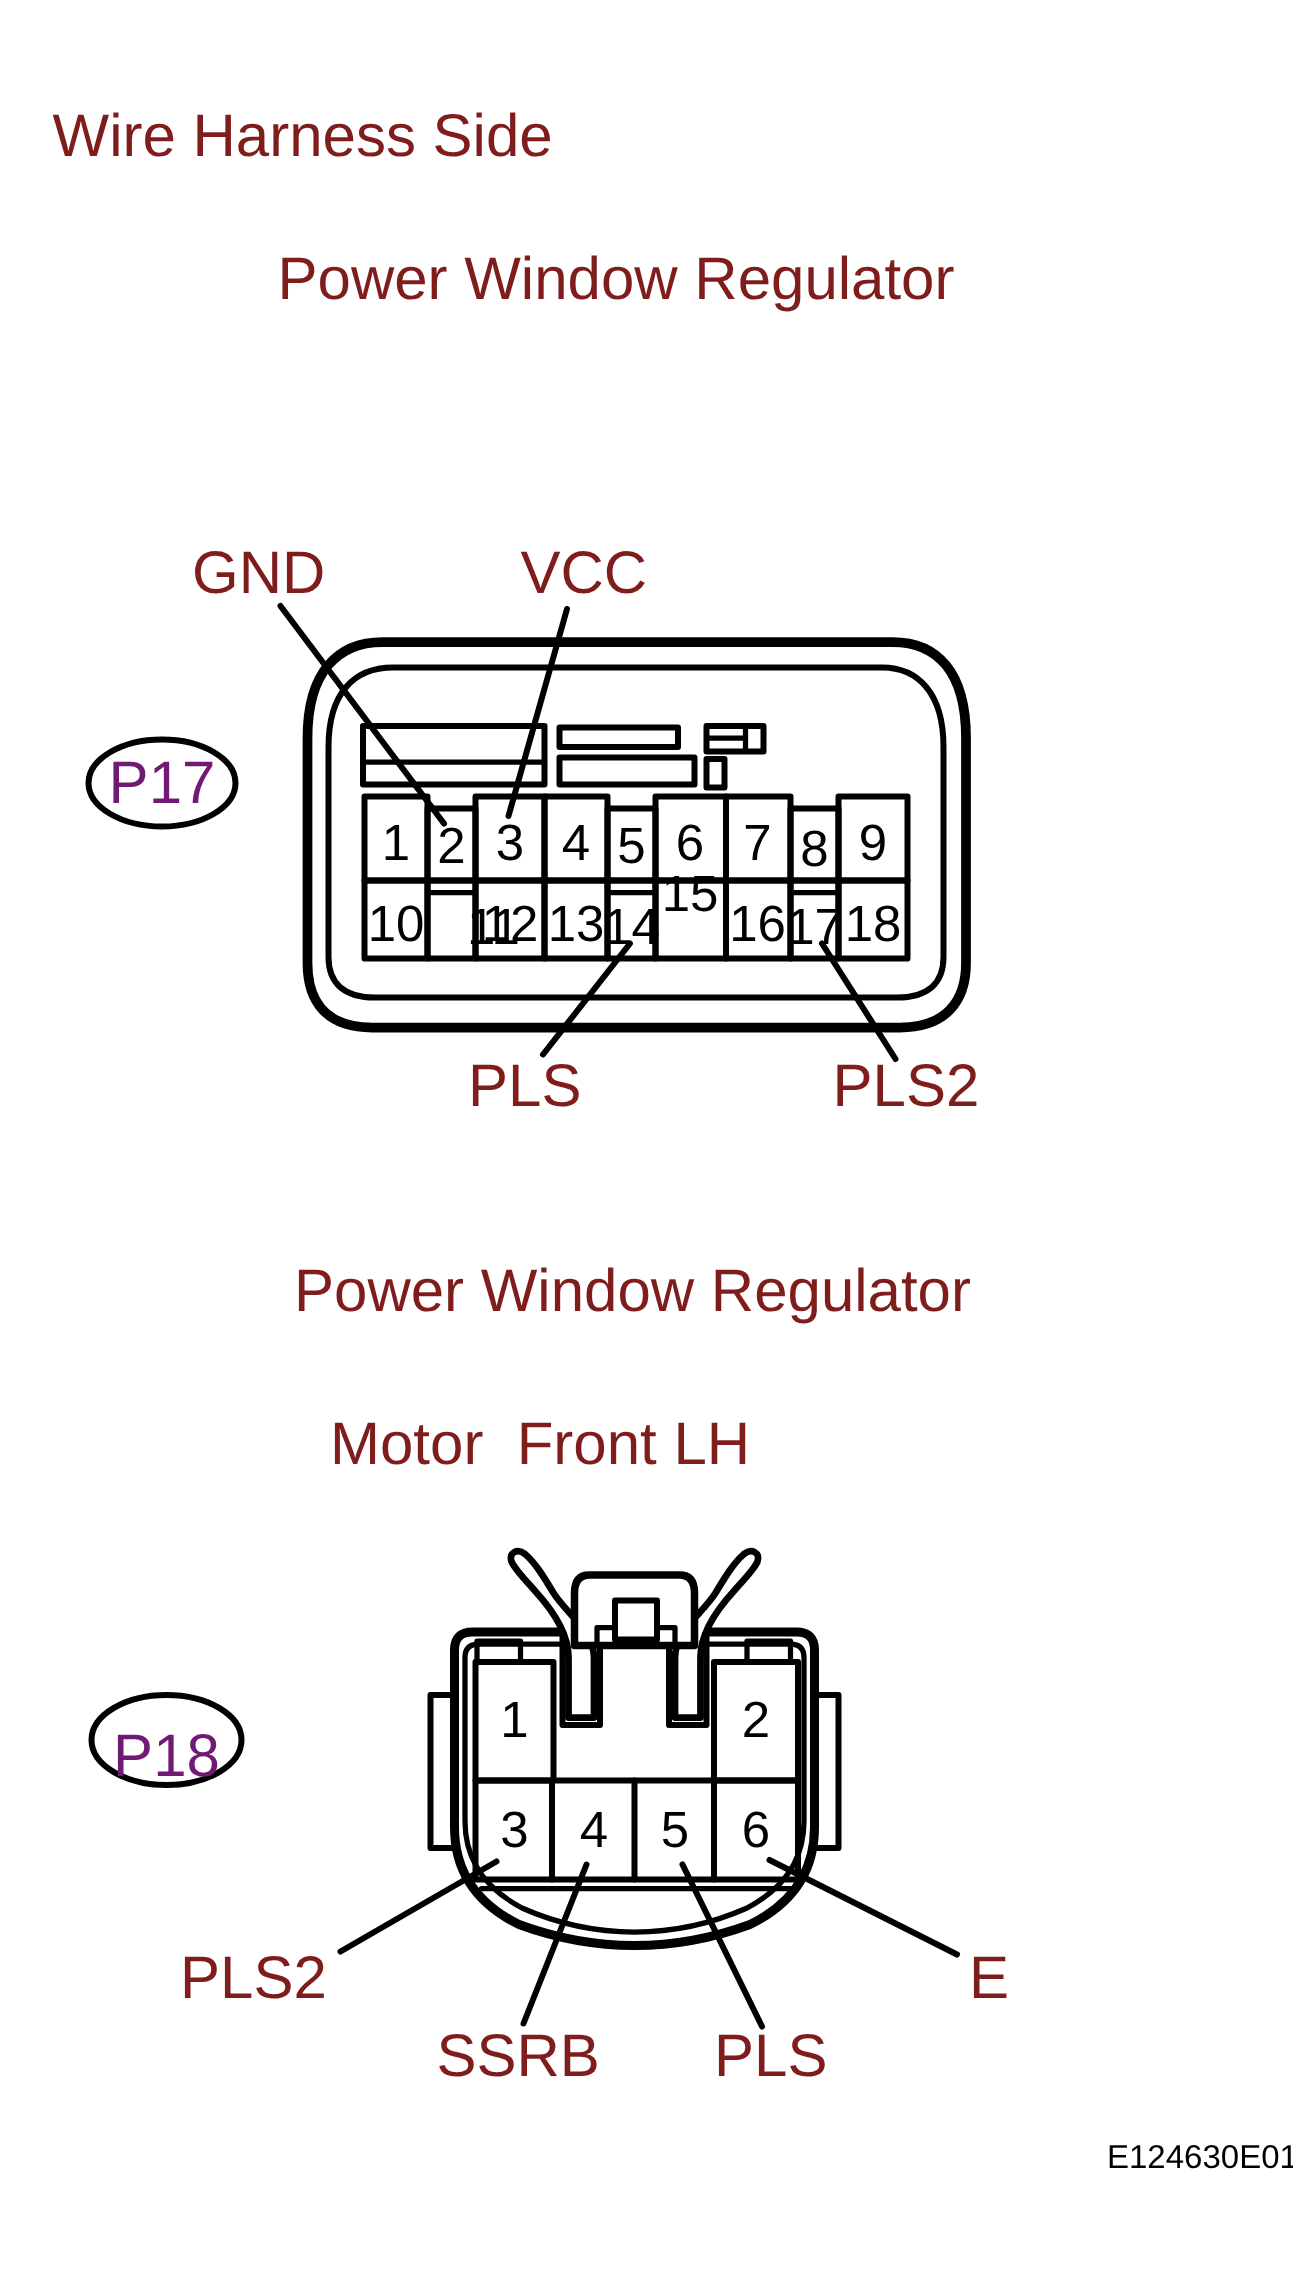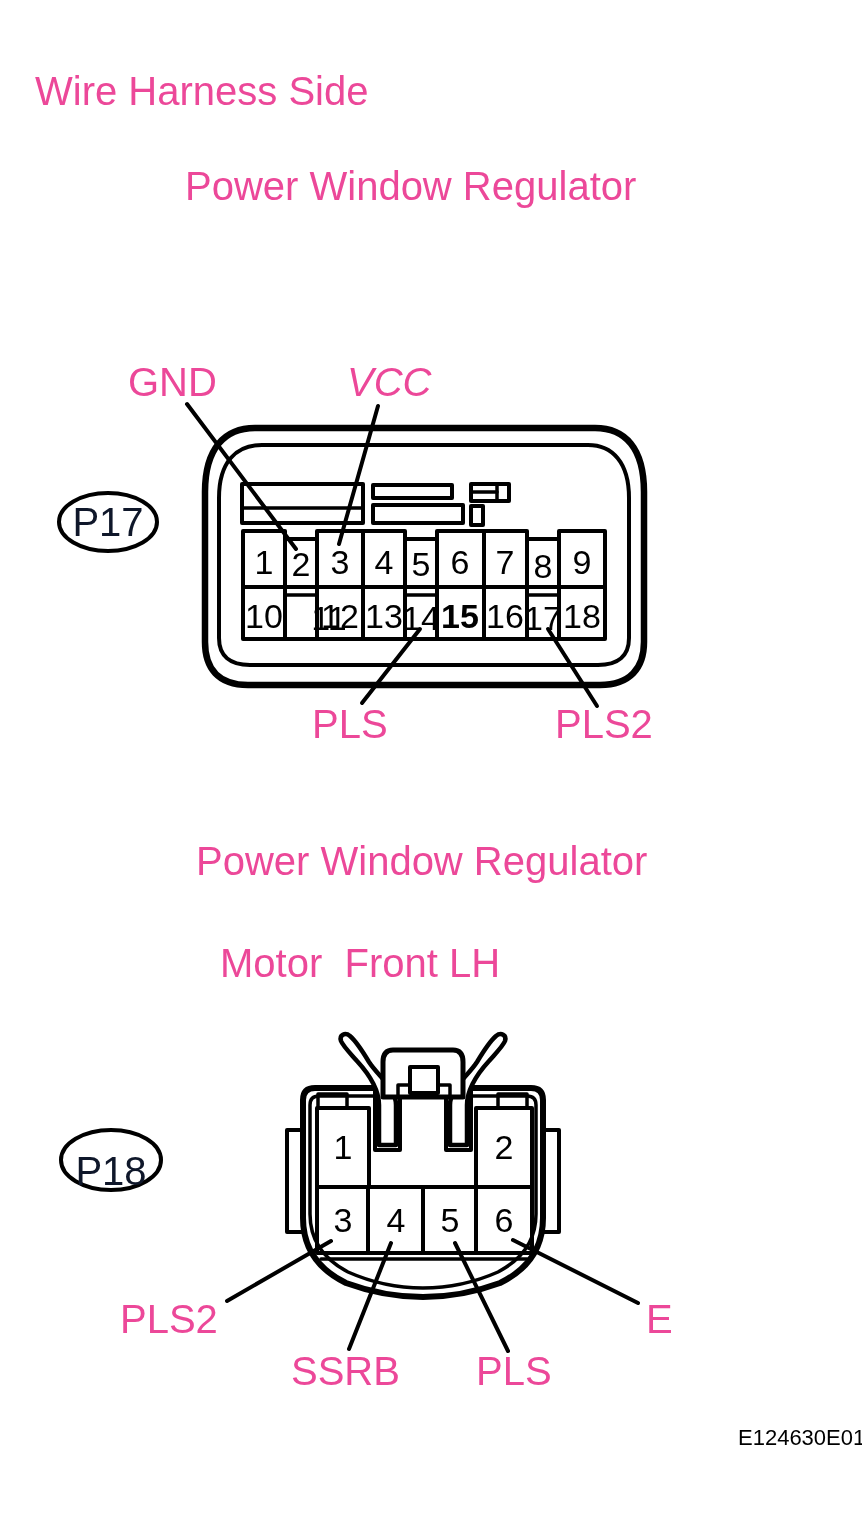--- a/index.html
+++ b/index.html
@@ -1,23 +1,23 @@
 <!DOCTYPE html>
 <html><head>
 <meta charset="utf-8">
 <style>
   html,body{margin:0;padding:0;background:#fff;}
   .stage{
     position:relative;width:862px;height:1519px;background:#fff;overflow:hidden;
     font-family:"Liberation Sans", sans-serif;color:#000;
   }
   .stage svg{position:absolute;left:0;top:0;}
-  .lbl{position:absolute;font-size:40px;line-height:1.05;white-space:pre;color:#ec4899;}
+  .lbl{position:absolute;font-size:40px;line-height:1.05;white-space:pre;color:#7f1d1d;}
   .pin{position:absolute;font-size:34px;line-height:1;transform:translate(-50%,-50%);color:#000;}
-  .oval-lbl{position:absolute;font-size:40px;line-height:1;transform:translate(-50%,-50%);color:#0f172a;}
+  .oval-lbl{position:absolute;font-size:40px;line-height:1;transform:translate(-50%,-50%);color:#701a75;}
   .code{position:absolute;font-size:22px;line-height:1;color:#000;}
   .stroke{fill:none;stroke:#000;stroke-width:4;stroke-linecap:round;stroke-linejoin:round;}
   .thick{stroke-width:6.5;}
   .thin{stroke-width:3.5;}
   .whitefill{fill:#ffffff;}
 </style>
 </head>
 <body>
 
 <div class="stage">
@@ -141,41 +141,41 @@
         <line class="stroke" x1="513" y1="1240" x2="638" y2="1303"></line>
       </g>
     </g>
   </svg>
 
   <div class="lbl" style="left:35px;top:70px;">Wire Harness Side</div>
 
   <div class="lbl" style="left:185px;top:165px;">Power Window Regulator</div>
 
   <div class="lbl" style="left:128px;top:361px;">GND</div>
-  <div class="lbl" style="left:347px;top:361px;font-style:italic;">VCC</div>
+  <div class="lbl" style="left:347px;top:361px;">VCC</div>
   <div class="lbl" style="left:312px;top:703px;">PLS</div>
   <div class="lbl" style="left:555px;top:703px;">PLS2</div>
 
   <div class="oval-lbl" style="left:108px;top:522px;">P17</div>
 
   <div class="pin" style="left:264px;top:562px;">1</div>
   <div class="pin" style="left:301px;top:564px;">2</div>
   <div class="pin" style="left:340px;top:562px;">3</div>
   <div class="pin" style="left:384px;top:562px;">4</div>
   <div class="pin" style="left:421px;top:564px;">5</div>
   <div class="pin" style="left:460px;top:562px;">6</div>
   <div class="pin" style="left:505px;top:562px;">7</div>
   <div class="pin" style="left:543px;top:566px;">8</div>
   <div class="pin" style="left:582px;top:562px;">9</div>
   <div class="pin" style="left:264px;top:616px;">10</div>
   <div class="pin" style="left:301px;top:618px;margin-left:28px;">11</div>
   <div class="pin" style="left:340px;top:616px;">12</div>
   <div class="pin" style="left:384px;top:616px;">13</div>
   <div class="pin" style="left:421px;top:618px;">14</div>
-  <div class="pin" style="left:460px;top:616px;font-weight:bold;">15</div>
+  <div class="pin" style="left:460px;top:596px;">15</div>
   <div class="pin" style="left:505px;top:616px;">16</div>
   <div class="pin" style="left:543px;top:618px;">17</div>
   <div class="pin" style="left:582px;top:616px;">18</div>
 
   <div class="lbl" style="left:196px;top:840px;">Power Window Regulator</div>
   <div class="lbl" style="left:196px;top:942px;margin-left:24px;">Motor  Front LH</div>
 
   <div class="oval-lbl" style="left:111px;top:1160px;margin-top:11px;">P18</div>
 
   <div class="pin" style="left:343px;top:1147px;">1</div>

